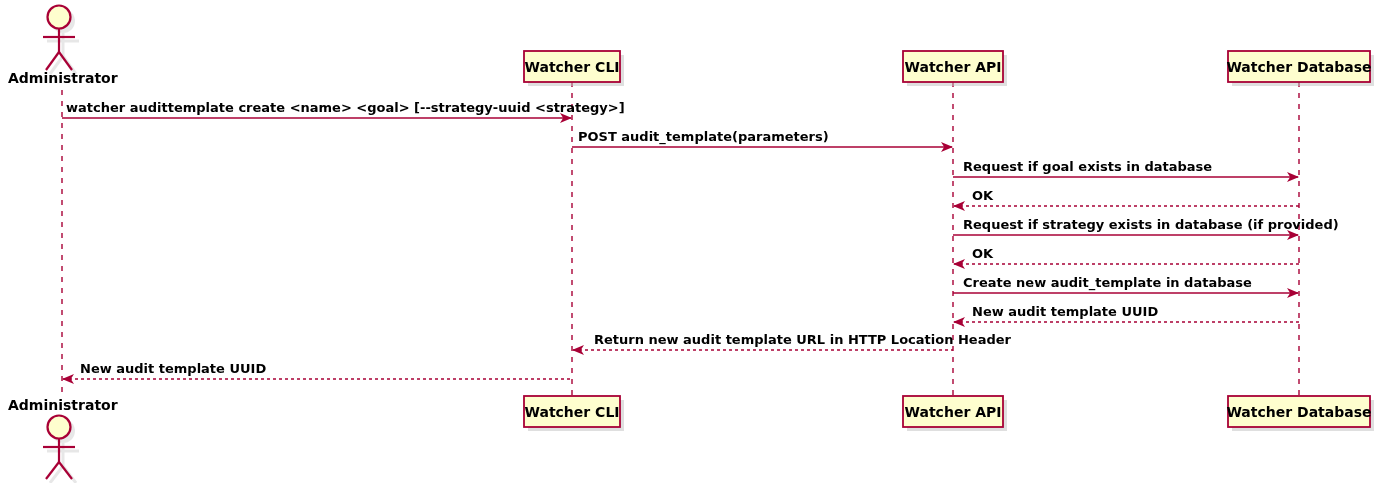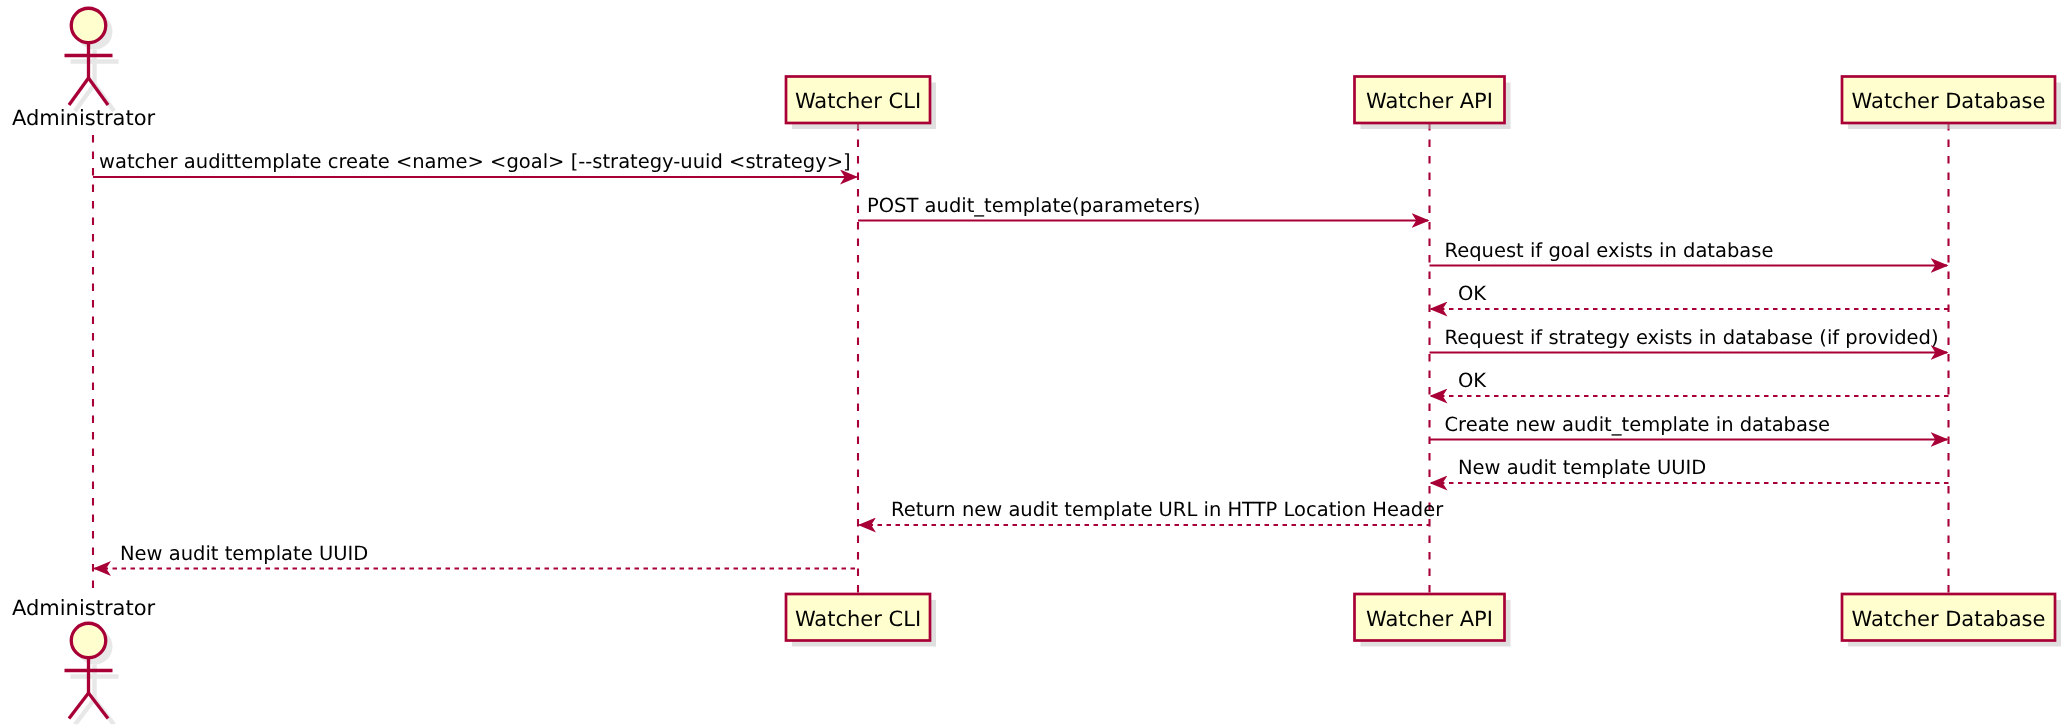--- a/index.html
+++ b/index.html
@@ -9,20 +9,21 @@
   }
   body {
     font-family: "DejaVu Sans", sans-serif;
   }
   #diagram {
     position: relative;
     width: 1379px;
     height: 483px;
     background: #ffffff;
     overflow: hidden;
+    font-weight: bold;
   }
   svg.canvas {
     position: absolute;
     top: 0;
     left: 0;
     width: 1379px;
     height: 483px;
   }
   .msg-label {
     font-family: "DejaVu Sans", sans-serif;

